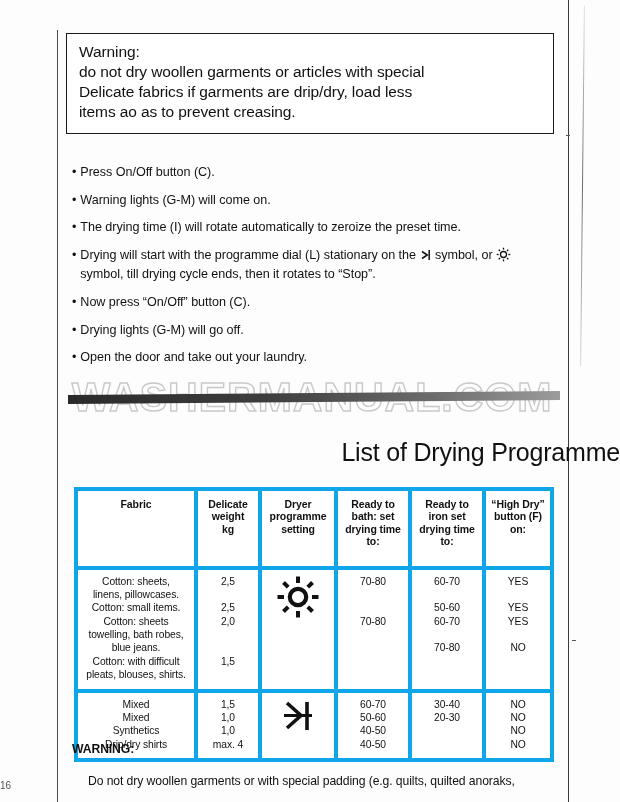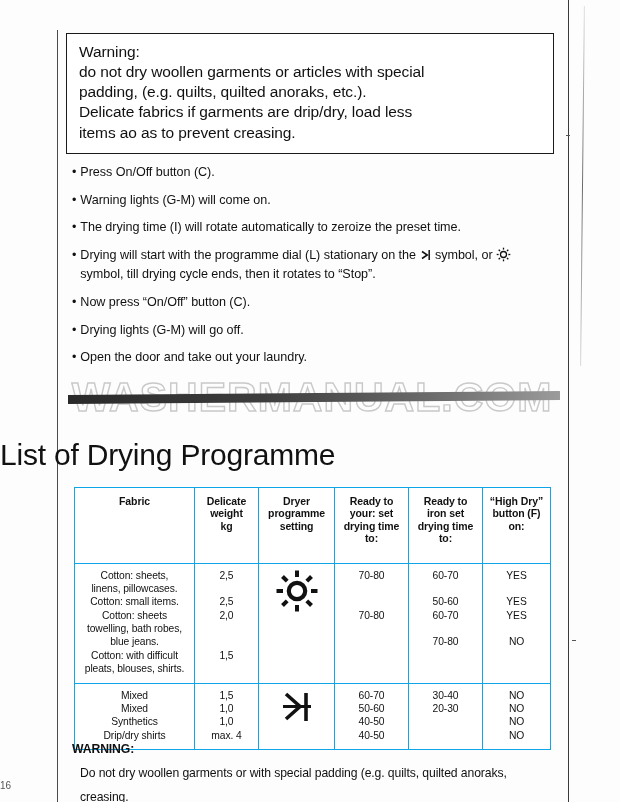--- a/index.html
+++ b/index.html
@@ -130,38 +130,38 @@
     background: linear-gradient(to right, #2a2a2a 0%, #3d3d3d 40%, #6d6d6d 75%, #9b9b9b 100%);
     transform: rotate(-0.45deg);
   }
 
   
   .table-title {
     position: absolute;
     left: 0;
     top: 438px;
     width: 620px;
-    text-align: left;
-    font-size: 30px;
+    text-align: right;
+    font-size: 25px;
     letter-spacing: -0.2px;
     font-family: "Liberation Sans", sans-serif;
   }
 
   
   .prog-table {
     position: absolute;
     left: 74px;
     top: 487px;
     width: 476px;
     border-collapse: collapse;
     table-layout: fixed;
     background: #fff;
   }
   .prog-table th, .prog-table td {
-    border: 1px solid #0ea5e9;
+    border: 4px solid #0ea5e9;
     text-align: center;
     vertical-align: top;
     padding: 0;
   }
   .prog-table th {
     font-size: 10.5px;
     font-weight: bold;
     line-height: 1.18;
     padding: 7px 2px 18px 2px;
     letter-spacing: -0.1px;
@@ -194,21 +194,21 @@
     top: 742px;
     width: 480px;
     font-size: 12.2px;
     line-height: 1.30;
     letter-spacing: -0.1px;
   }
   .bottom-warning .hd {
     font-weight: bold;
     display: block;
   }
-  .bottom-warning p { margin: 8px; }
+  .bottom-warning p { margin: 16px; }
 
   .page-number {
     position: absolute;
     left: 0;
     top: 780px;
     width: 620px;
     text-align: left;
     font-size: 10px;
     color: #555;
   }
@@ -230,21 +230,20 @@
   <div class="tick-mark" style="left:572px; top:640px;"></div>
   <div class="speck" style="left:196px;top:572px;width:2px;height:2px;"></div>
   <div class="speck" style="left:352px;top:553px;width:2px;height:2px;"></div>
 </div>
 
 <div class="content">
 
   <div class="warning-box">
     <p>Warning:</p>
     <p>do not dry woollen garments or articles with special</p>
-    <p>padding, (e.g. quilts, quilted anoraks, etc.).</p>
     <p>Delicate fabrics if garments are drip/dry, load less</p>
     <p>items ao as to prevent creasing.</p>
   </div>
 
   <div class="bullets">
 
     <div class="bullet">
       <span class="dot">•</span>
       <span class="btext">Press On/Off button (C).</span>
     </div>
@@ -329,21 +328,21 @@
         <th>
           <span class="cell-lines">
             <span>Dryer</span>
             <span>programme</span>
             <span>setting</span>
           </span>
         </th>
         <th>
           <span class="cell-lines">
             <span>Ready to</span>
-            <span>your: set</span>
+            <span>bath: set</span>
             <span>drying time</span>
             <span>to:</span>
           </span>
         </th>
         <th>
           <span class="cell-lines">
             <span>Ready to</span>
             <span>iron set</span>
             <span>drying time</span>
             <span>to:</span>

